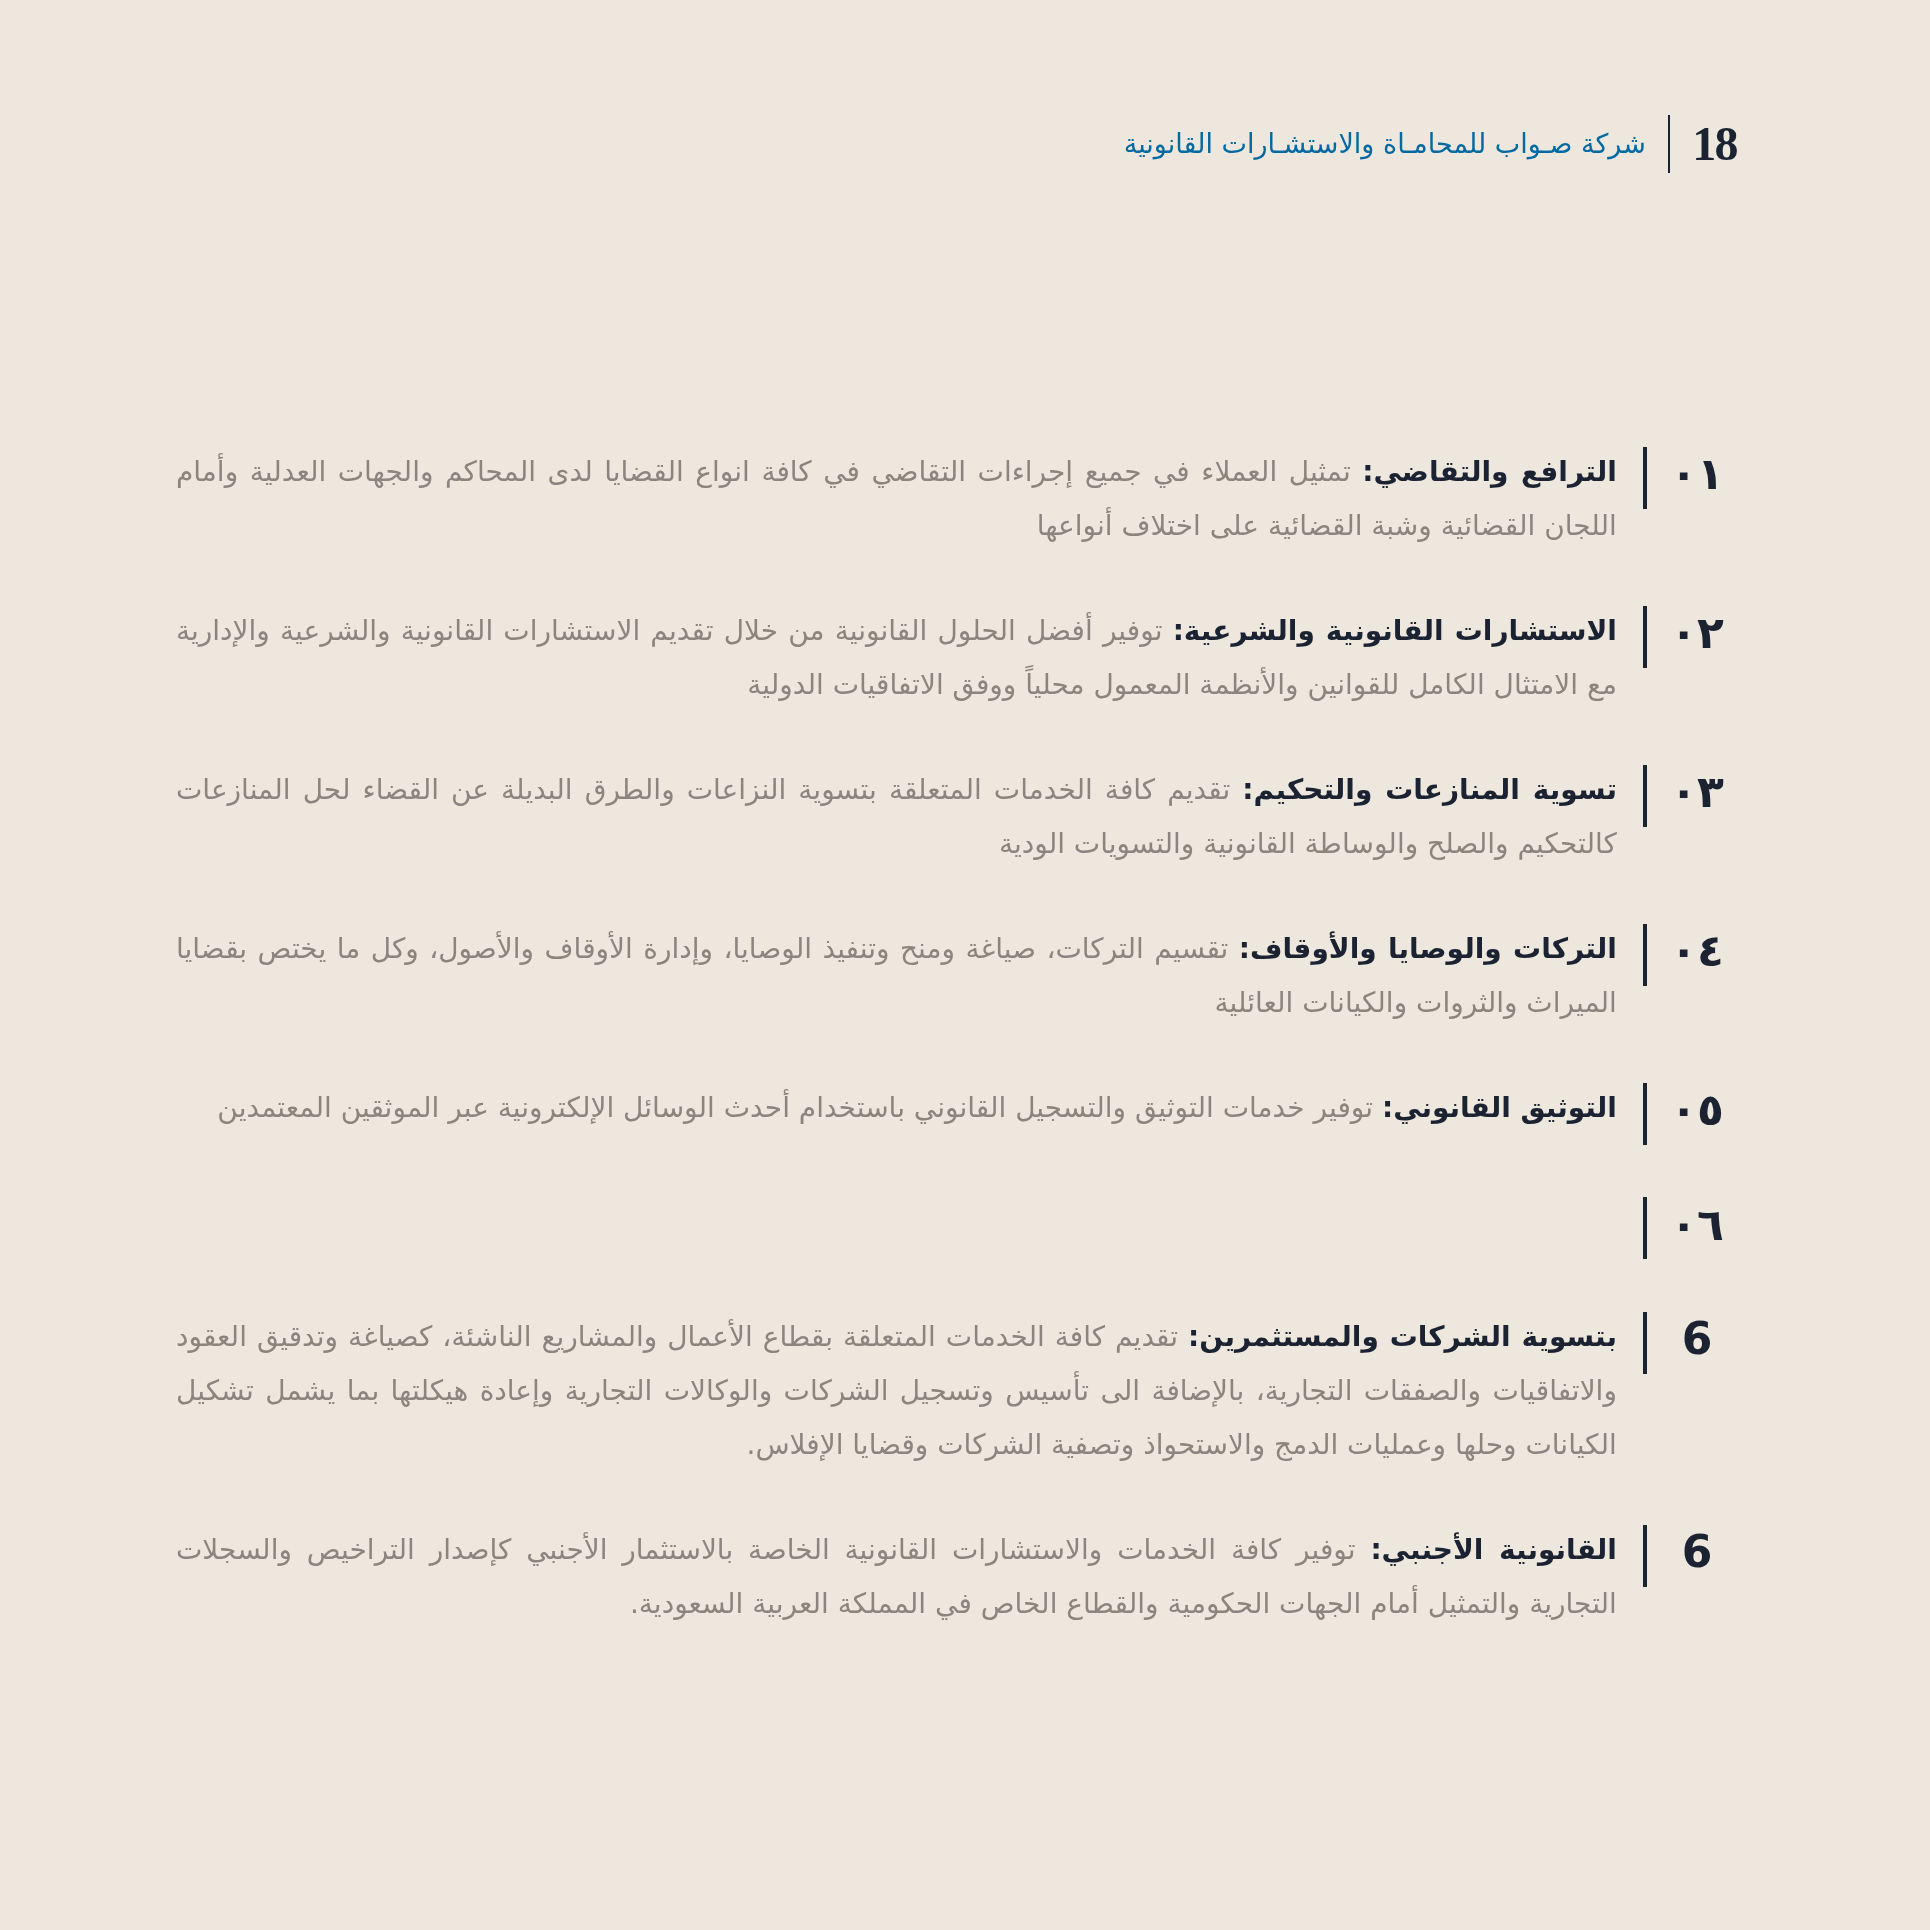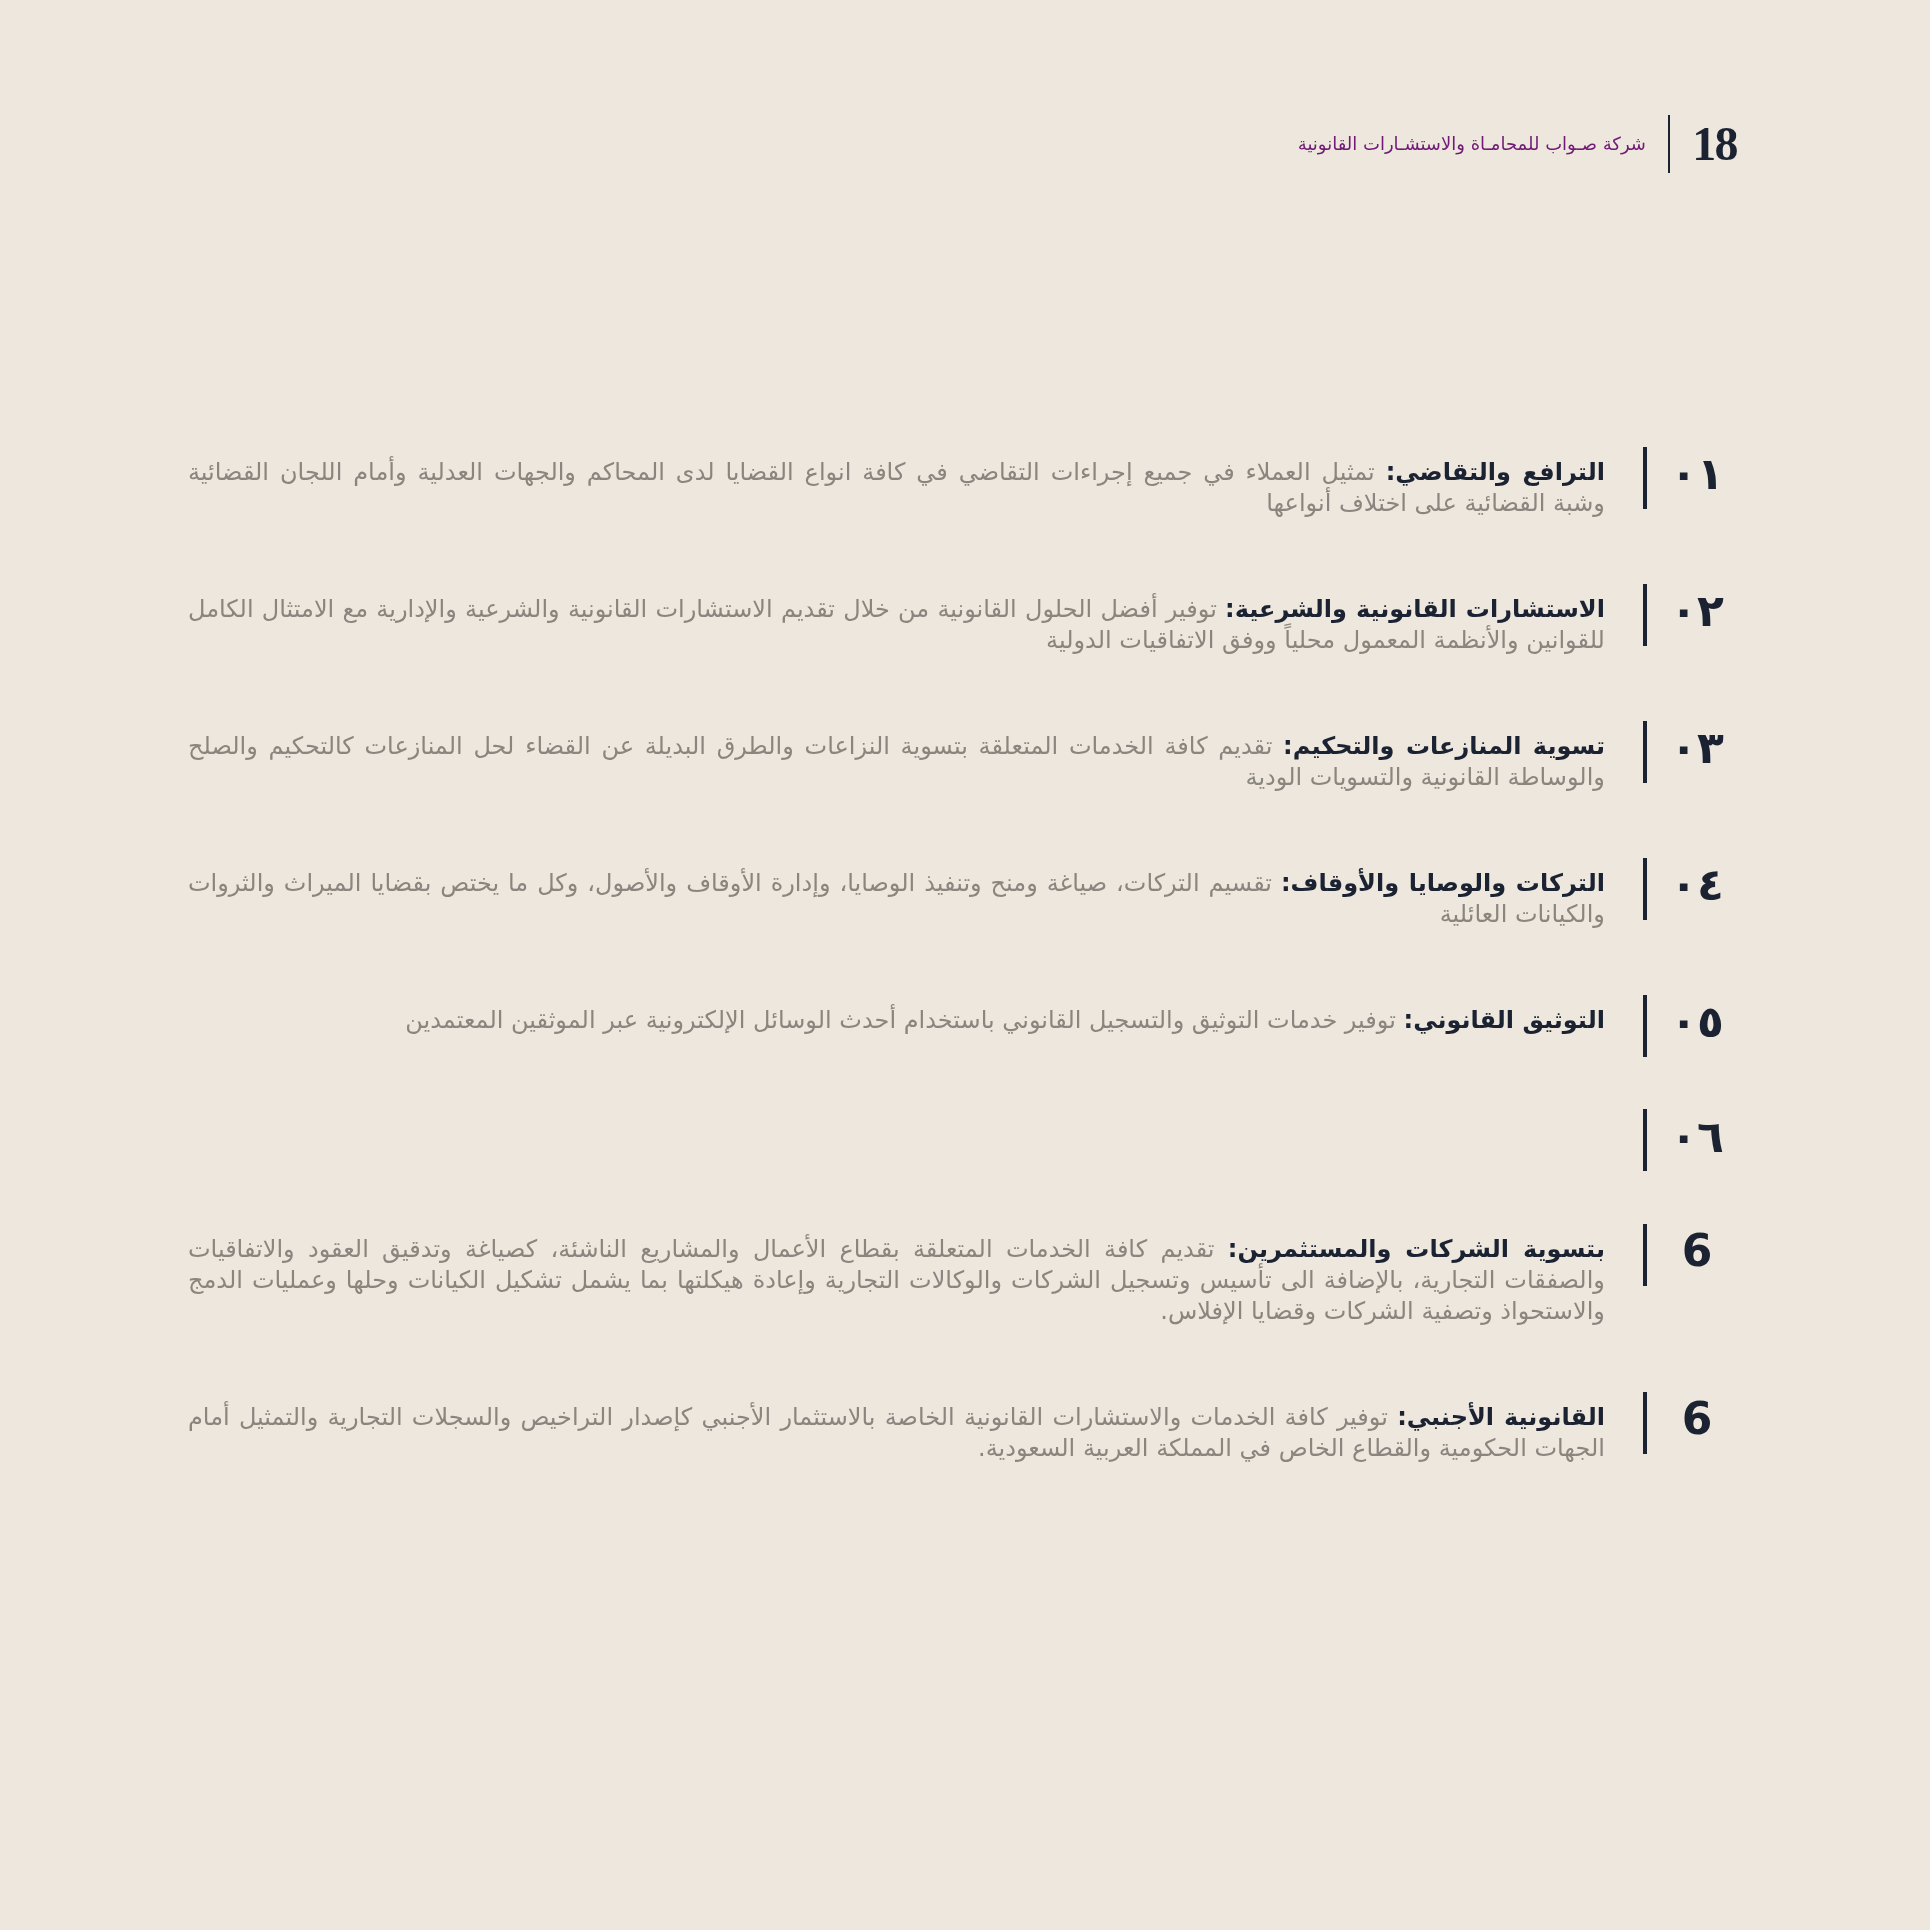--- a/index.html
+++ b/index.html
@@ -35,22 +35,22 @@
       line-height: 1;
       letter-spacing: -1.6px;
       font-family: Liberation Serif, serif;
     }
     .header-divider {
       width: 2.3px;
       height: 58px;
       background: #1B2231;
     }
     .firm-name {
-      font-size: 18px;
-      color: #701a75;
+      font-size: 27px;
+      color: #0369a1;
       line-height: 1.2;
       white-space: nowrap;
     }
 
     
     .services {
       position: absolute;
       top: 445px;
       right: 195px;
       left: 177px;
@@ -74,23 +74,23 @@
       flex: none;
       width: 3.1px;
       height: 62px;
       background: #1B2231;
       margin-right: 12.5px;
       margin-left: 26.5px;
       margin-top: 1.6px;
     }
     .item-text {
       flex: 1;
-      margin: 12px;
-      font-size: 24px;
-      line-height: 31px;
+      margin: 0;
+      font-size: 28px;
+      line-height: 54px;
       color: #8A857E;
       text-align: justify;
       text-align-last: right;
     }
     .item-text .item-heading {
       color: #1B2231;
       font-weight: bold;
     }
   </style>
 </head>

